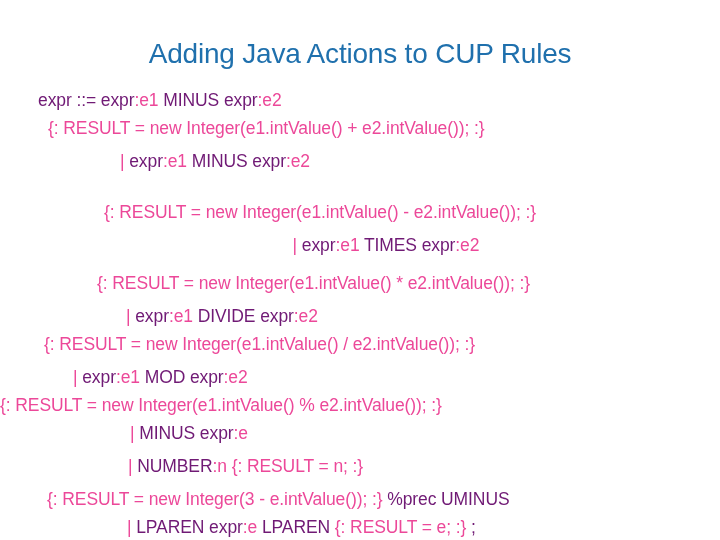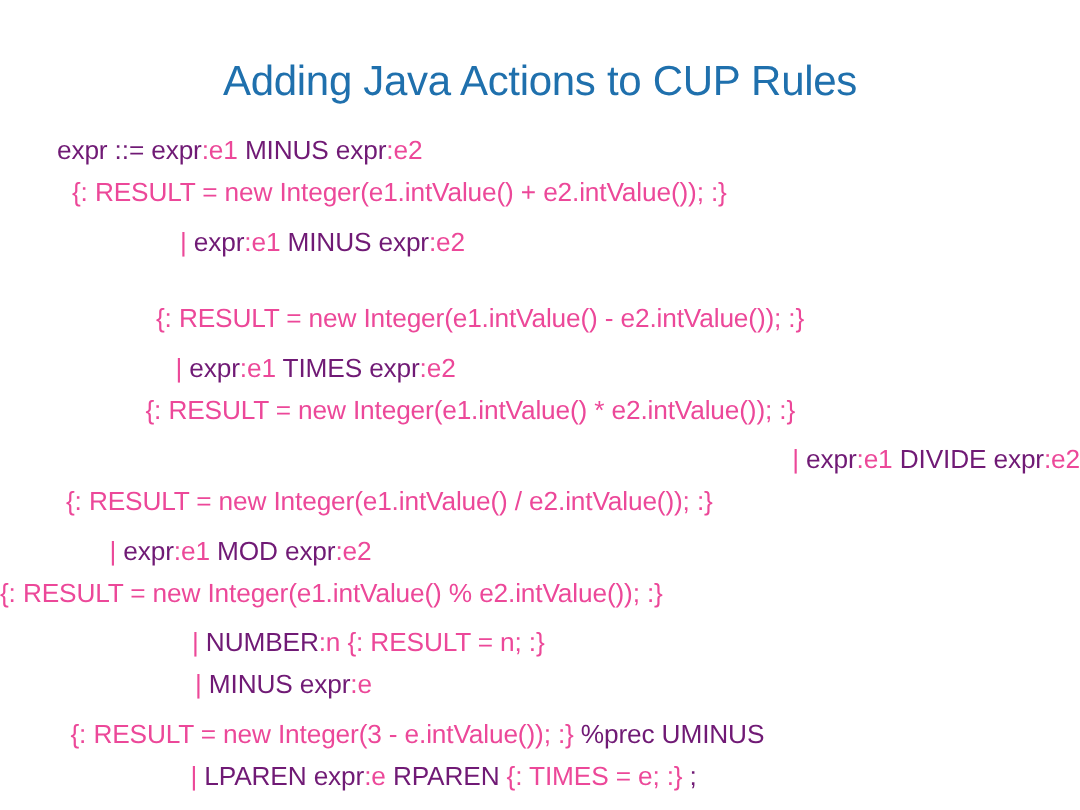--- a/index.html
+++ b/index.html
@@ -43,23 +43,23 @@
     line-height: 28px;
     color: #000000;
     white-space: nowrap;
     letter-spacing: -0.1px;
   }
   
   .ind-a  { padding-left: 38px; }
   .ind-b  { padding-left: 48px; }
   .ind-c  { padding-left: 120px; }
   .ind-d  { padding-left: 104px; margin-top: 23px; }
-  .ind-e  { padding-left: 117px; }
-  .ind-f  { padding-left: 97px; }
-  .ind-g  { padding-left: 126px; text-align: right; }
+  .ind-e  { padding-left: 52px; text-align: center; }
+  .ind-f  { padding-left: 97px; margin-top: 10px; }
+  .ind-g  { padding-left: 126px; }
   .ind-h  { padding-left: 44px; }
   .ind-i  { padding-left: 73px; }
   .ind-j  { }
   .ind-k  { padding-left: 128px; }
   .ind-l  { padding-left: 130px; }
   .ind-m  { padding-left: 47px; }
   .ind-n  { padding-left: 127px; }
   .gap-top { margin-top: 5px; }
   .tok-green { color: #ec4899; }
   .tok-black { color: #701a75; }
@@ -75,19 +75,19 @@
       <div class="rule-line ind-a"><span class="tok-black">expr ::= expr</span><span class="tok-green">:e1</span><span class="tok-black"> MINUS expr</span><span class="tok-green">:e2</span></div>
       <div class="rule-line ind-b"><span class="tok-green">{: RESULT = new Integer(e1.intValue() + e2.intValue()); :}</span></div>
       <div class="rule-line ind-c gap-top"><span class="tok-green">| </span><span class="tok-black">expr</span><span class="tok-green">:e1</span><span class="tok-black"> MINUS expr</span><span class="tok-green">:e2</span></div>
       <div class="rule-line ind-d"><span class="tok-green">{: RESULT = new Integer(e1.intValue() - e2.intValue()); :}</span></div>
       <div class="rule-line ind-e gap-top"><span class="tok-green">| </span><span class="tok-black">expr</span><span class="tok-green">:e1</span><span class="tok-black"> TIMES expr</span><span class="tok-green">:e2</span></div>
       <div class="rule-line ind-f"><span class="tok-green">{: RESULT = new Integer(e1.intValue() * e2.intValue()); :}</span></div>
       <div class="rule-line ind-g gap-top"><span class="tok-green">| </span><span class="tok-black">expr</span><span class="tok-green">:e1</span><span class="tok-black"> DIVIDE expr</span><span class="tok-green">:e2</span></div>
       <div class="rule-line ind-h"><span class="tok-green">{: RESULT = new Integer(e1.intValue() / e2.intValue()); :}</span></div>
       <div class="rule-line ind-i gap-top"><span class="tok-green">| </span><span class="tok-black">expr</span><span class="tok-green">:e1</span><span class="tok-black"> MOD expr</span><span class="tok-green">:e2</span></div>
       <div class="rule-line ind-j"><span class="tok-green">{: RESULT = new Integer(e1.intValue() % e2.intValue()); :}</span></div>
+      <div class="rule-line ind-l"><span class="tok-green">| </span><span class="tok-black">MINUS expr</span><span class="tok-green">:e</span></div>
       <div class="rule-line ind-k gap-top"><span class="tok-green">| </span><span class="tok-black">NUMBER</span><span class="tok-green">:n</span><span class="tok-black">  </span><span class="tok-green">{: RESULT = n; :}</span></div>
-      <div class="rule-line ind-l"><span class="tok-green">| </span><span class="tok-black">MINUS expr</span><span class="tok-green">:e</span></div>
       <div class="rule-line ind-m gap-top"><span class="tok-green">{: RESULT = new Integer(3 - e.intValue()); :}</span><span class="tok-black"> %prec UMINUS</span></div>
-      <div class="rule-line ind-n"><span class="tok-green">| </span><span class="tok-black">LPAREN expr</span><span class="tok-green">:e</span><span class="tok-black"> RPAREN </span><span class="tok-green">{: TIMES = e; :}</span><span class="tok-black"> ;</span></div>
+      <div class="rule-line ind-n"><span class="tok-green">| </span><span class="tok-black">LPAREN expr</span><span class="tok-green">:e</span><span class="tok-black"> LPAREN </span><span class="tok-green">{: RESULT = e; :}</span><span class="tok-black"> ;</span></div>
     </div>
 
 </div>
 
 </body></html>

